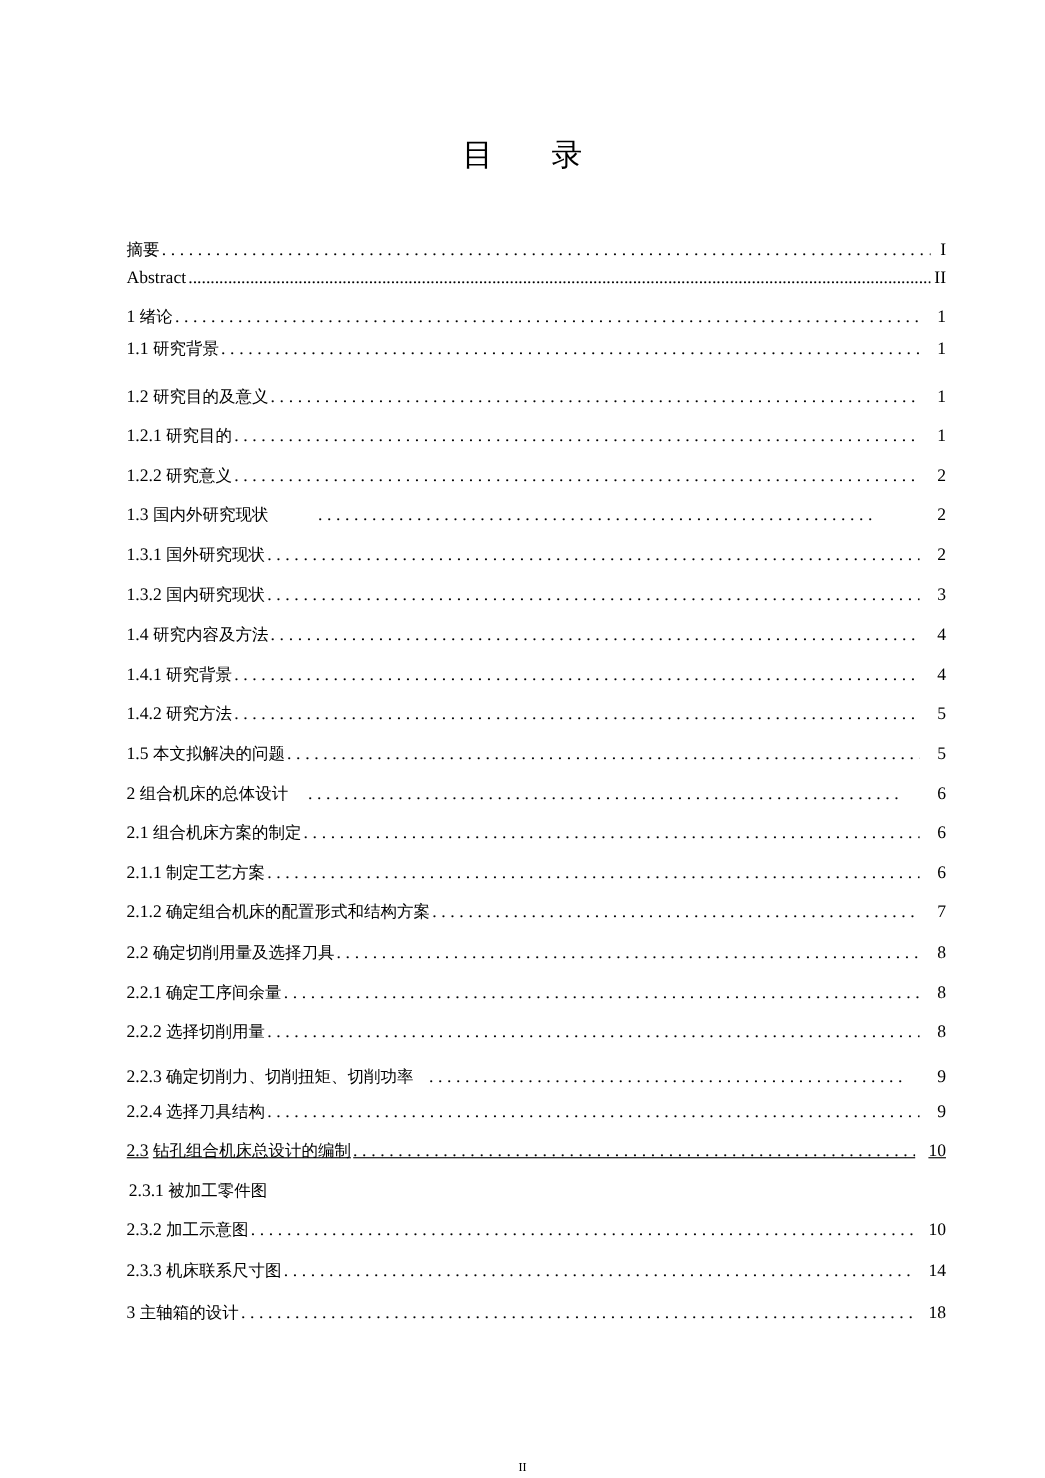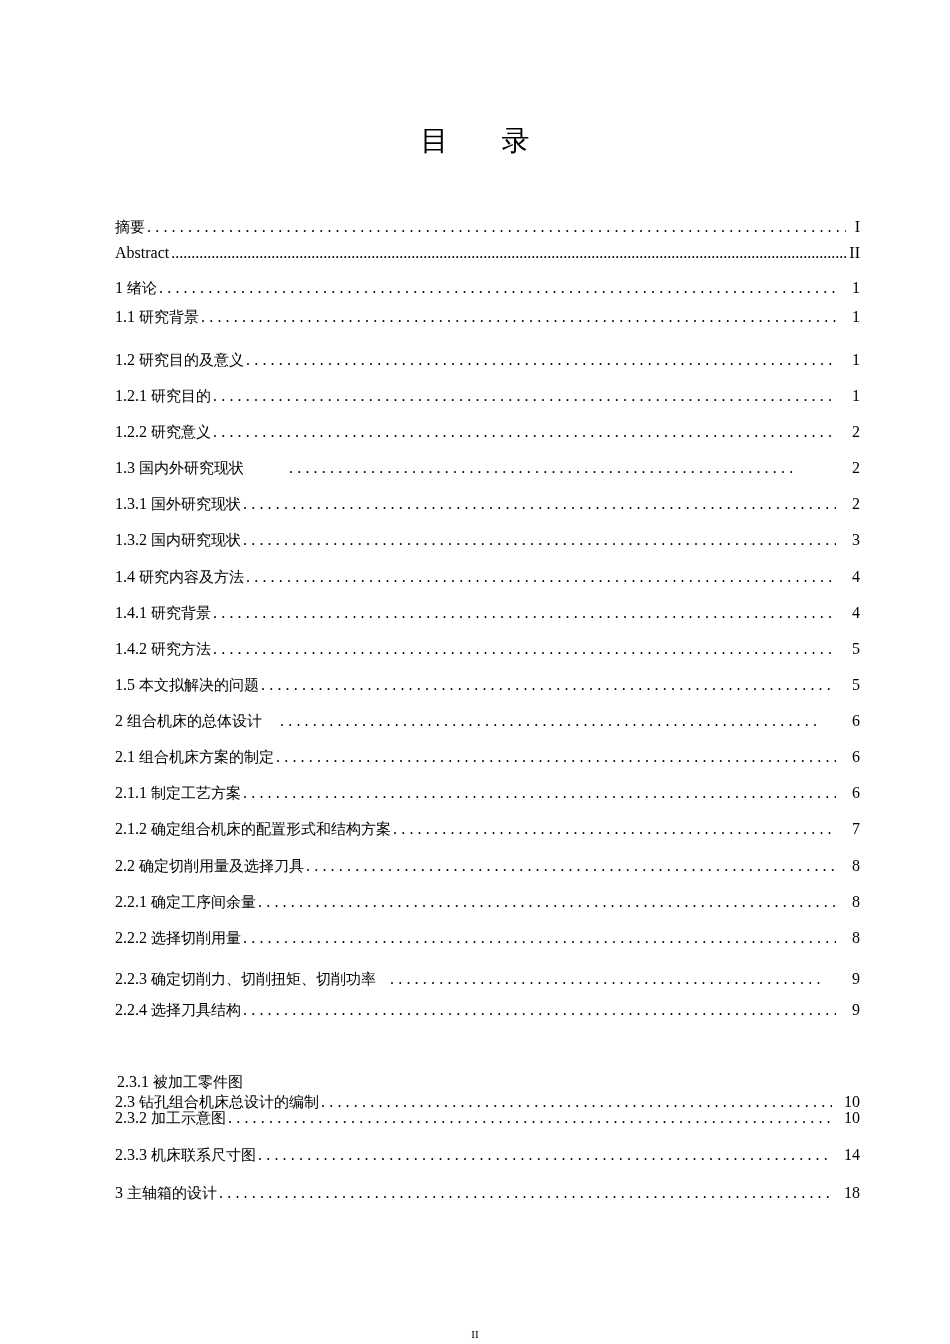--- a/index.html
+++ b/index.html
@@ -147,21 +147,21 @@
     <div class="row pad" style="top: 968px; gap: 12px;">
       <span class="lbl"><span class="num">2.2.3</span><span class="txt">确定切削力、切削扭矩、切削功率</span></span>
       <span class="dots">................................................................................................................................................................................................................................................................................................................................................................................................................</span>
       <span class="page">9</span>
     </div>
     <div class="row pad" style="top: 999px;">
       <span class="lbl"><span class="num">2.2.4</span><span class="txt">选择刀具结构</span></span>
       <span class="dots">................................................................................................................................................................................................................................................................................................................................................................................................................</span>
       <span class="page">9</span>
     </div>
-    <div class="row pad" style="top: 1091px;">
+    <div class="row pad" style="top: 1035px; text-decoration: underline;">
       <span class="lbl"><span class="num">2.3</span><span class="txt">钻孔组合机床总设计的编制</span></span>
       <span class="dots">................................................................................................................................................................................................................................................................................................................................................................................................................</span>
       <span class="page">10</span>
     </div>
     <div class="row pad" style="top: 1071px; flex-direction: column;">
       <span class="lbl"><span class="num">2.3.1</span><span class="txt">被加工零件图</span></span>
       <span class="dots">................................................................................................................................................................................................................................................................................................................................................................................................................</span>
       <span class="page">10</span>
     </div>
     <div class="row pad" style="top: 1107px;">

